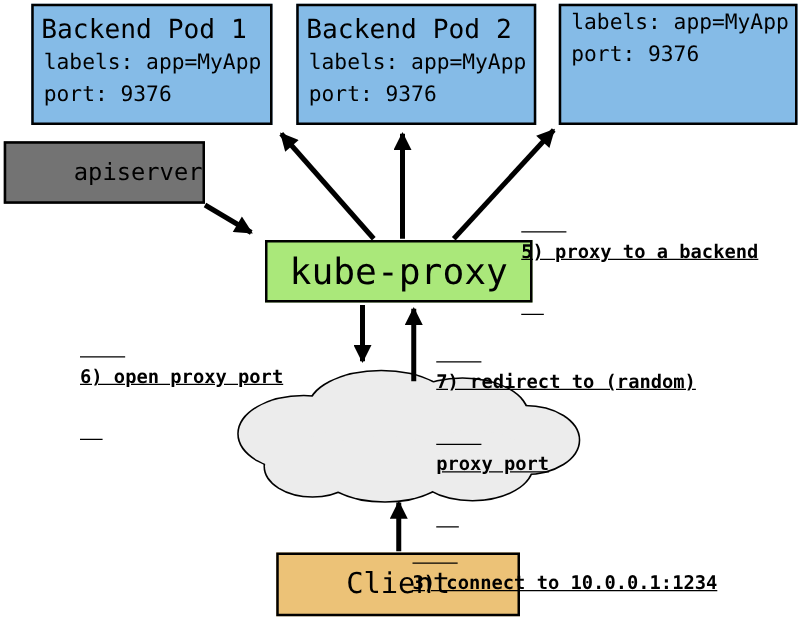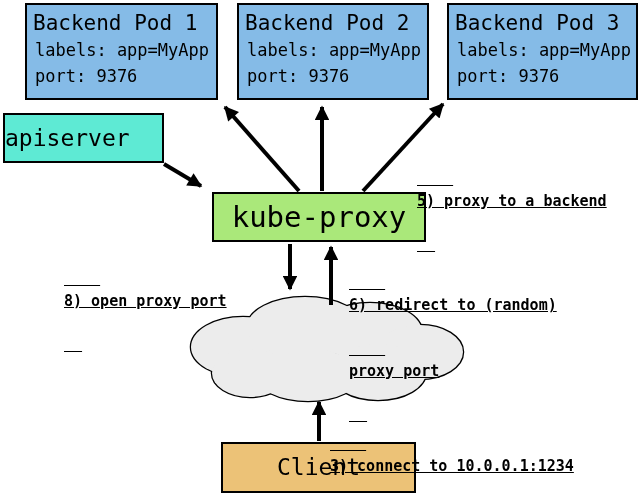--- a/index.html
+++ b/index.html
@@ -24,22 +24,22 @@
     box-sizing: border-box;
   }
   .pod { background: #85bbe7; }
   #pod1 { left: 25px;  top: 3px; width: 193px; height: 97px; }
   #pod2 { left: 237px; top: 3px; width: 192px; height: 97px; }
   #pod3 { left: 447px; top: 3px; width: 191px; height: 97px; }
   .pod-title { font-size: 21px; line-height: 27px; margin: 5px 0 0 6px; white-space: pre; }
   .pod-line  { font-size: 17px; line-height: 25px; margin: 1px 0 0 8px; white-space: pre; }
 
   #apiserver {
-    background: #5eead4; left: 3px; top: 113px; width: 161px; height: 50px;
-    font-size: 23px; line-height: 46px; text-align: left;
+    background: #737373; left: 3px; top: 113px; width: 161px; height: 50px;
+    font-size: 19px; line-height: 46px; text-align: right;
   }
   #kube-proxy {
     background: #aae87a; left: 212px; top: 192px; width: 214px; height: 50px;
     font-size: 29px; line-height: 46px; text-align: center;
   }
   #client {
     background: #ecc277; left: 221px; top: 442px; width: 195px; height: 51px;
     font-size: 23px; line-height: 47px; text-align: center;
   }
 
@@ -112,43 +112,42 @@
     <div class="pod-line">port: 9376</div>
   </div>
 
   <div class="box pod" id="pod2">
     <div class="pod-title">Backend Pod 2</div>
     <div class="pod-line">labels: app=MyApp</div>
     <div class="pod-line">port: 9376</div>
   </div>
 
   <div class="box pod" id="pod3">
-    <div class="pod-title">Backend Pod 3</div>
     <div class="pod-line">labels: app=MyApp</div>
     <div class="pod-line">port: 9376</div>
   </div>
 
   <div class="box" id="apiserver">apiserver</div>
 
   <div class="box" id="kube-proxy">kube-proxy</div>
 
 
   <div class="box" id="client">Client</div>
 
 
   <div class="step" id="step2">
-    <div>8) open proxy port</div>
+    <div>6) open proxy port</div>
   </div>
 
   <div class="step" id="step3">
     <div>3) connect to 10.0.0.1:1234</div>
   </div>
 
   <div class="step" id="step4">
-    <div>6) redirect to (random)</div>
+    <div>7) redirect to (random)</div>
     <div>proxy port</div>
   </div>
 
   <div class="step" id="step5">
     <div>5) proxy to a backend</div>
   </div>
 
 </div>
 
 </body></html>

